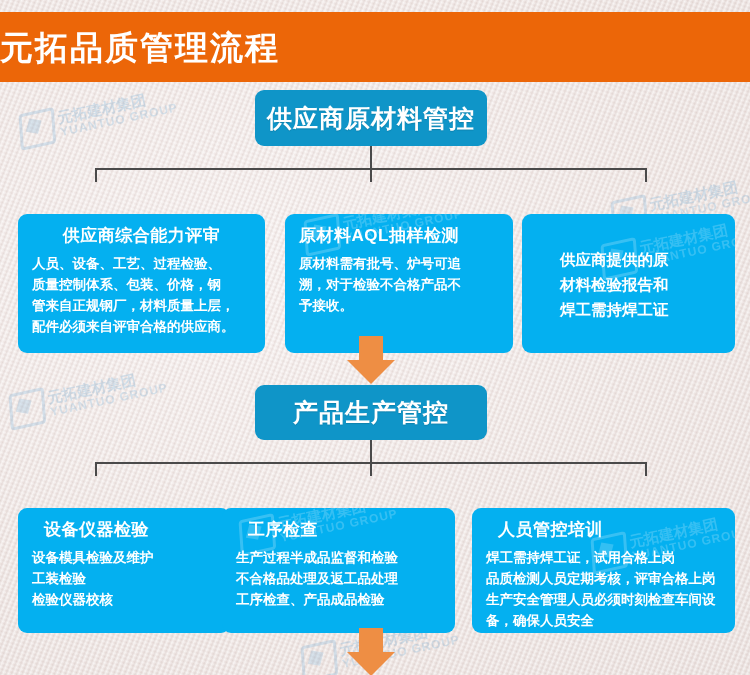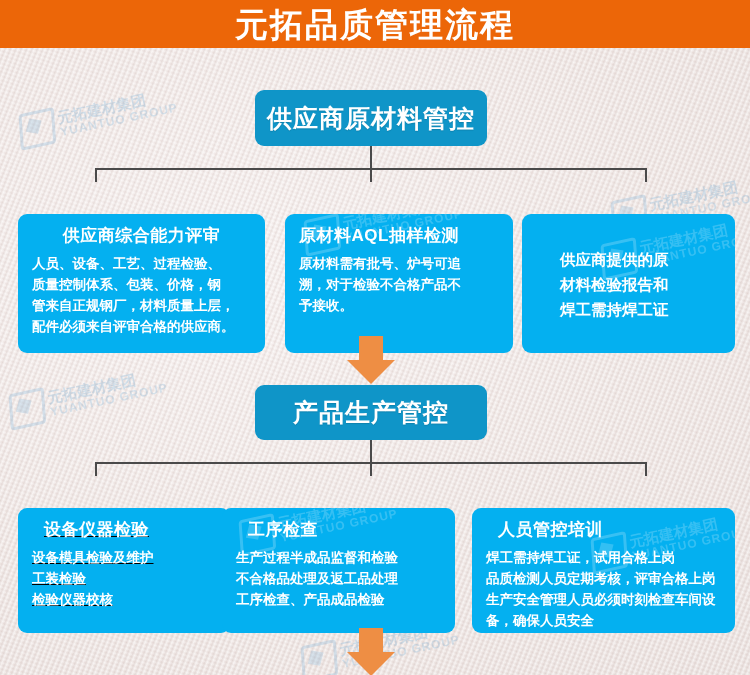--- a/index.html
+++ b/index.html
@@ -23,27 +23,27 @@
       repeating-linear-gradient(112deg, rgba(255,255,255,0.55) 0px, rgba(255,255,255,0.0) 2px, rgba(214,199,196,0.30) 3px, rgba(255,255,255,0.45) 5px),
       repeating-linear-gradient(18deg, rgba(255,255,255,0.35) 0px, rgba(222,208,205,0.25) 2px, rgba(255,255,255,0.30) 4px),
       radial-gradient(ellipse at 30% 40%, #f6efee 0%, #ece2df 60%, #e6dbd8 100%);
     overflow: hidden;
   }
 
   
   .header-bar {
     position: absolute;
     left: 0;
-    top: 0;
+    top: 12px;
     width: 750px;
-    height: 48px;
+    height: 70px;
     background: #ec6608;
     display: flex;
     align-items: center;
-    justify-content: center;
+    justify-content: flex-start;
     z-index: 5;
   }
   .header-title {
     color: #ffffff;
     font-size: 33px;
     font-weight: bold;
     letter-spacing: 2px;
     line-height: 1;
     white-space: nowrap;
   }
@@ -286,21 +286,21 @@
   <div class="node header-node" style="left:255px; top:385px; width:232px; height:55px;">
     <div class="node-title">产品生产管控</div>
   </div>
 
   <div class="conn v" style="left:370px; top:440px; height:34px;"></div>
   <div class="conn h" style="left:95px; top:462px; width:552px;"></div>
   <div class="conn v" style="left:95px; top:462px; height:14px;"></div>
   <div class="conn v" style="left:370px; top:462px; height:14px;"></div>
   <div class="conn v" style="left:645px; top:462px; height:14px;"></div>
 
-  <div class="node card indent-title" style="left:18px; top:476px; width:212px; height:125px;text-decoration:underline;">
+  <div class="node card indent-title" style="left:18px; top:476px; width:212px; height:125px;">
     <div class="card-title">设备仪器检验</div>
     <div class="card-body lines">
       <div>设备模具检验及维护</div>
       <div>工装检验</div>
       <div>检验仪器校核</div>
     </div>
   </div>
 
   <div class="node card indent-title" style="left:222px; top:476px; width:233px; height:125px;">
     <div class="card-title">工序检查</div>

